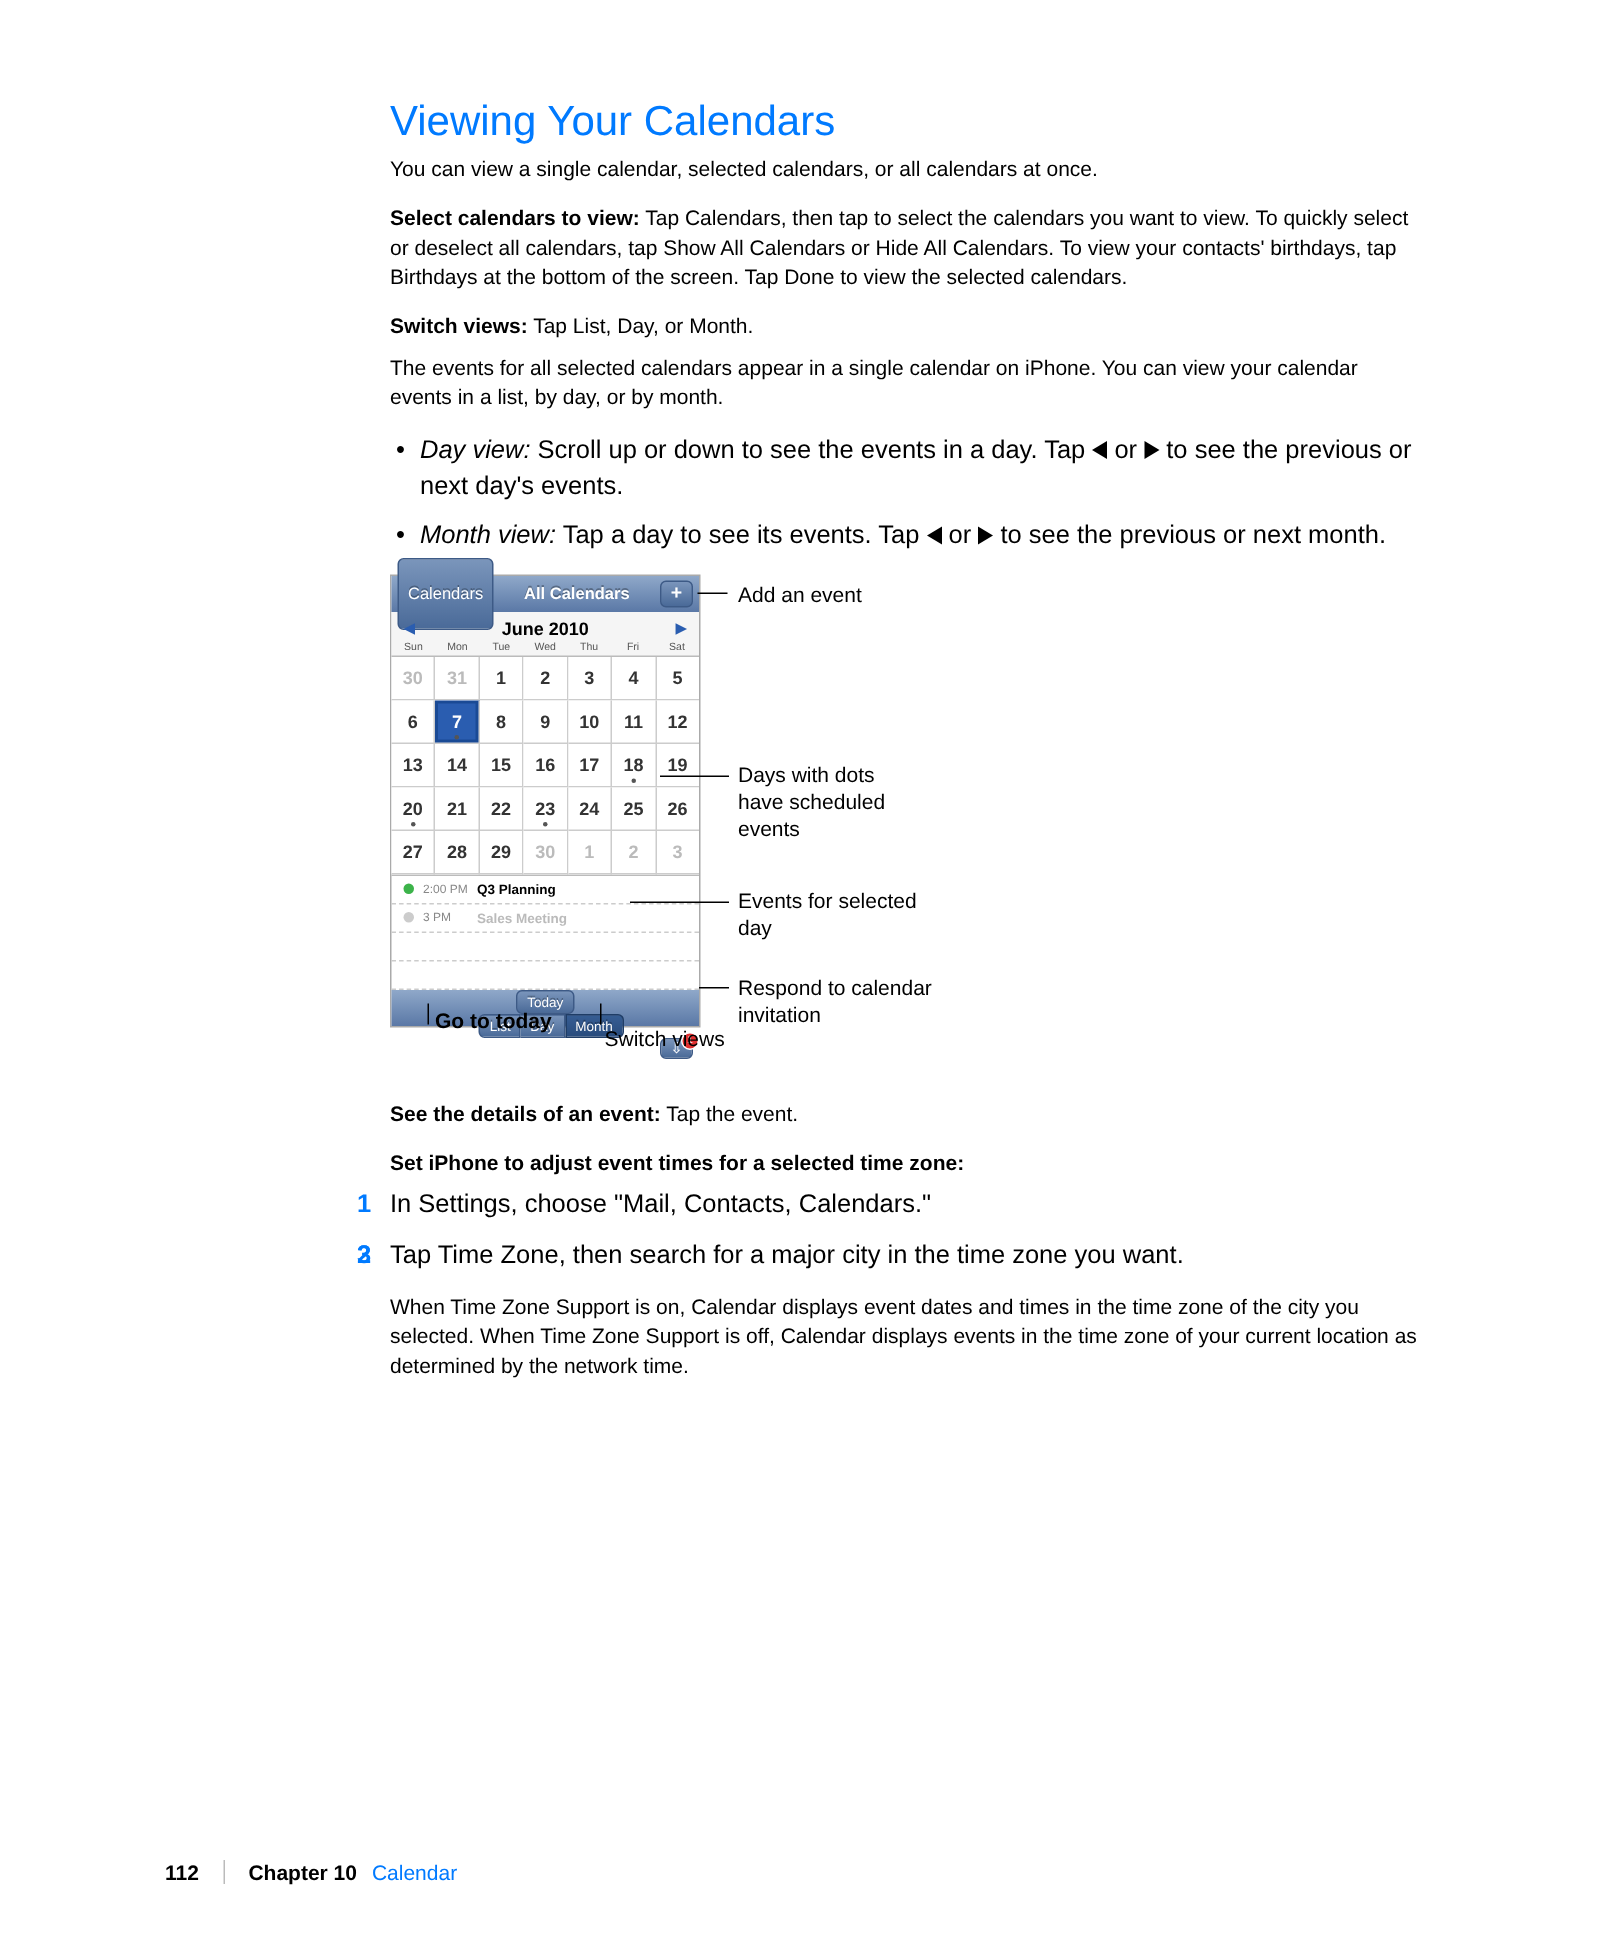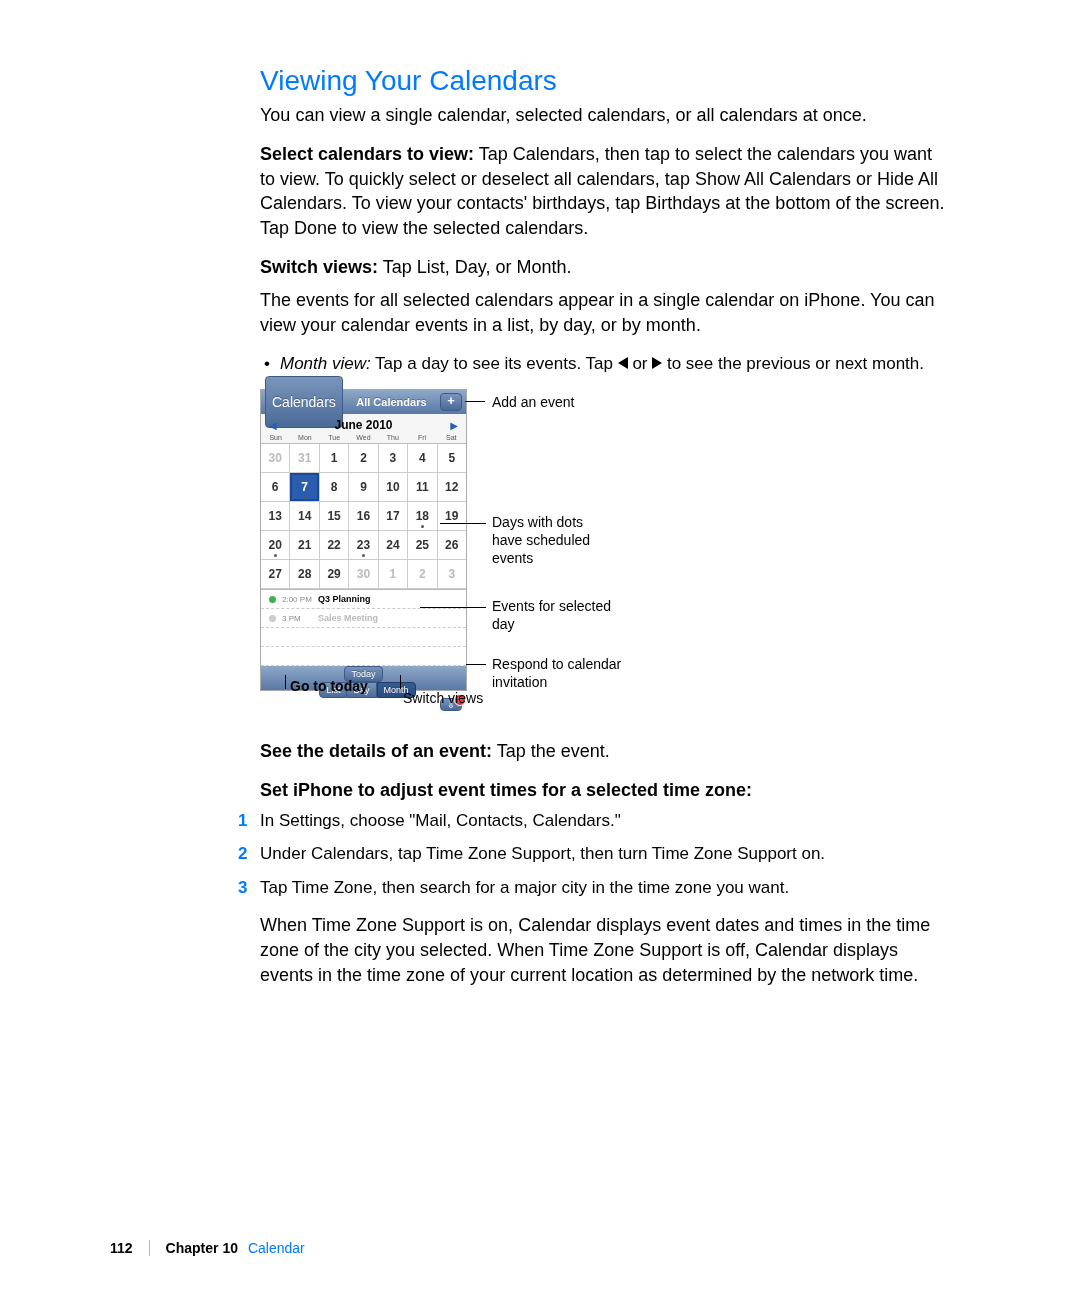--- a/index.html
+++ b/index.html
@@ -18,21 +18,21 @@
     top: 65px;
     width: 685px;
   }
   .h2 {
     color: #007aff;
     font-size: 28px;
     font-weight: 400;
     margin: 0 0 6px 0;
   }
   .para {
-    font-size: 18px;
+    font-size: 14px;
     line-height: 1.38;
     margin: 0 0 14px 0;
   }
   .lead { font-weight: 600; }
   ul.bullets {
     margin: 0 0 14px 0;
     padding: 0 0 0 20px;
     list-style: none;
   }
   ul.bullets li {
@@ -74,21 +74,21 @@
   }
   .navbar {
     background: linear-gradient(#8fa8c9, #5a78a6);
     height: 24px;
     display: flex; align-items: center; justify-content: space-between;
     padding: 0 4px;
   }
   .nav-btn {
     background: linear-gradient(#7a95bb, #4a6a98);
     color: #fff;
-    font-size: 14px;
+    font-size: 11px;
     padding: 17px 6px;
     border-radius: 4px;
     border: 1px solid #3d5a86;
     text-shadow: 0 -1px 0 rgba(0,0,0,0.3);
   }
   .nav-add {
     background: linear-gradient(#7a95bb, #4a6a98);
     color: #fff;
     width: 20px; height: 16px;
     border-radius: 4px;
@@ -239,20 +239,23 @@
   <div class="h2">Viewing Your Calendars</div>
   <p class="para">You can view a single calendar, selected calendars, or all calendars at once.</p>
   <p class="para">
     <span class="lead">Select calendars to view:</span><span>  Tap Calendars, then tap to select the calendars you want to view. To quickly select or deselect all calendars, tap Show All Calendars or Hide All Calendars. To view your contacts' birthdays, tap Birthdays at the bottom of the screen. Tap Done to view the selected calendars.</span>
   </p>
   <p class="para" style="margin-bottom:8px;">
     <span class="lead">Switch views:</span><span>  Tap List, Day, or Month.</span>
   </p>
   <p class="para">The events for all selected calendars appear in a single calendar on iPhone. You can view your calendar events in a list, by day, or by month.</p>
   <ul class="bullets">
+    <li>
+      <span class="italic">Day view:</span><span> Scroll up or down to see the events in a day. Tap </span><span class="tri-left"></span><span> or </span><span class="tri-right"></span><span> to see the previous or next day's events.</span>
+    </li>
     <li>
       <span class="italic">Month view:</span><span> Tap a day to see its events. Tap </span><span class="tri-left"></span><span> or </span><span class="tri-right"></span><span> to see the previous or next month.</span>
     </li>
   </ul>
 
   <div class="figure">
     <div class="phone">
 
       <div class="navbar">
         <div class="nav-btn">Calendars</div>
@@ -369,21 +372,21 @@
     <div class="callout-tick" style="left:140px; top:286px; height:14px;"></div>
     <div class="callout" style="left:143px; top:300px;">Switch views</div>
   </div>
 
   <p class="para">
     <span class="lead">See the details of an event:</span><span>  Tap the event.</span>
   </p>
   <p class="para lead" style="margin-bottom:6px;">Set iPhone to adjust event times for a selected time zone:</p>
   <ol class="steps">
     <li><span class="num">1</span><span>In Settings, choose "Mail, Contacts, Calendars."</span></li>
-    <li><span class="num">2</span><span>Under Calendars, tap Time Zone Support, then turn Time Zone Support on.</span></li>
+    <li><span class="num">2</span></li>
     <li><span class="num">3</span><span>Tap Time Zone, then search for a major city in the time zone you want.</span></li>
   </ol>
   <p class="para" style="margin-left:0;">When Time Zone Support is on, Calendar displays event dates and times in the time zone of the city you selected. When Time Zone Support is off, Calendar displays events in the time zone of your current location as determined by the network time.</p>
 </div>
 
 <div class="footer">
   <span class="pagenum">112</span>
   <span class="divider"></span>
   <span class="ch">Chapter 10</span>
   <span class="ch-title">Calendar</span>

